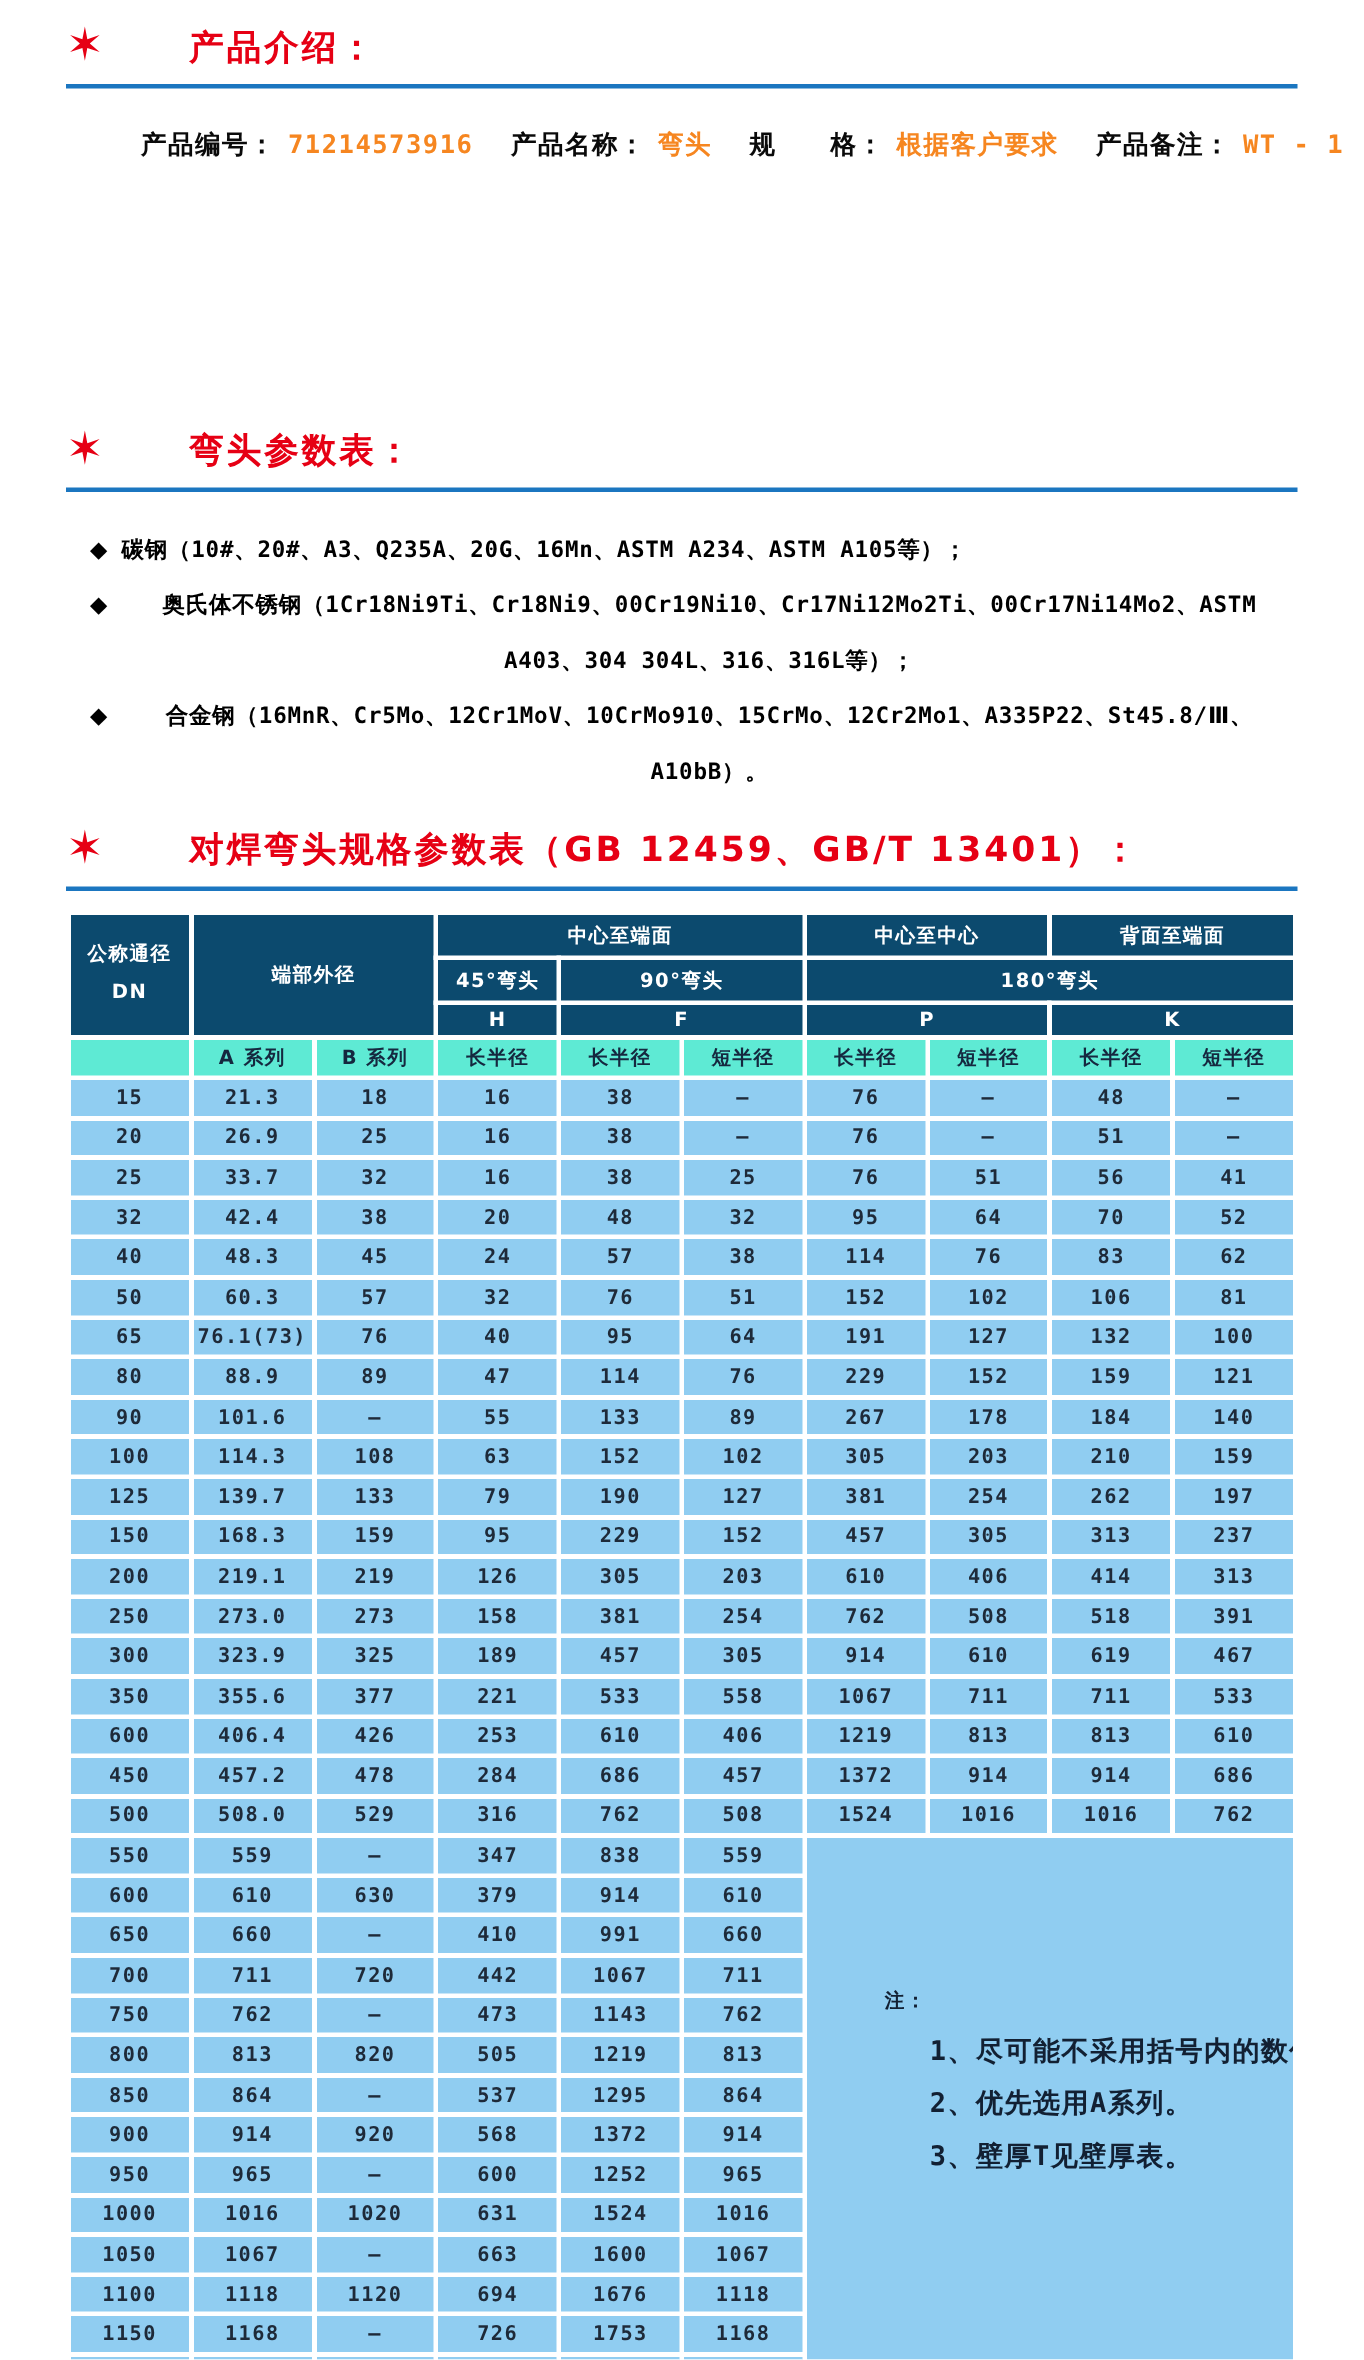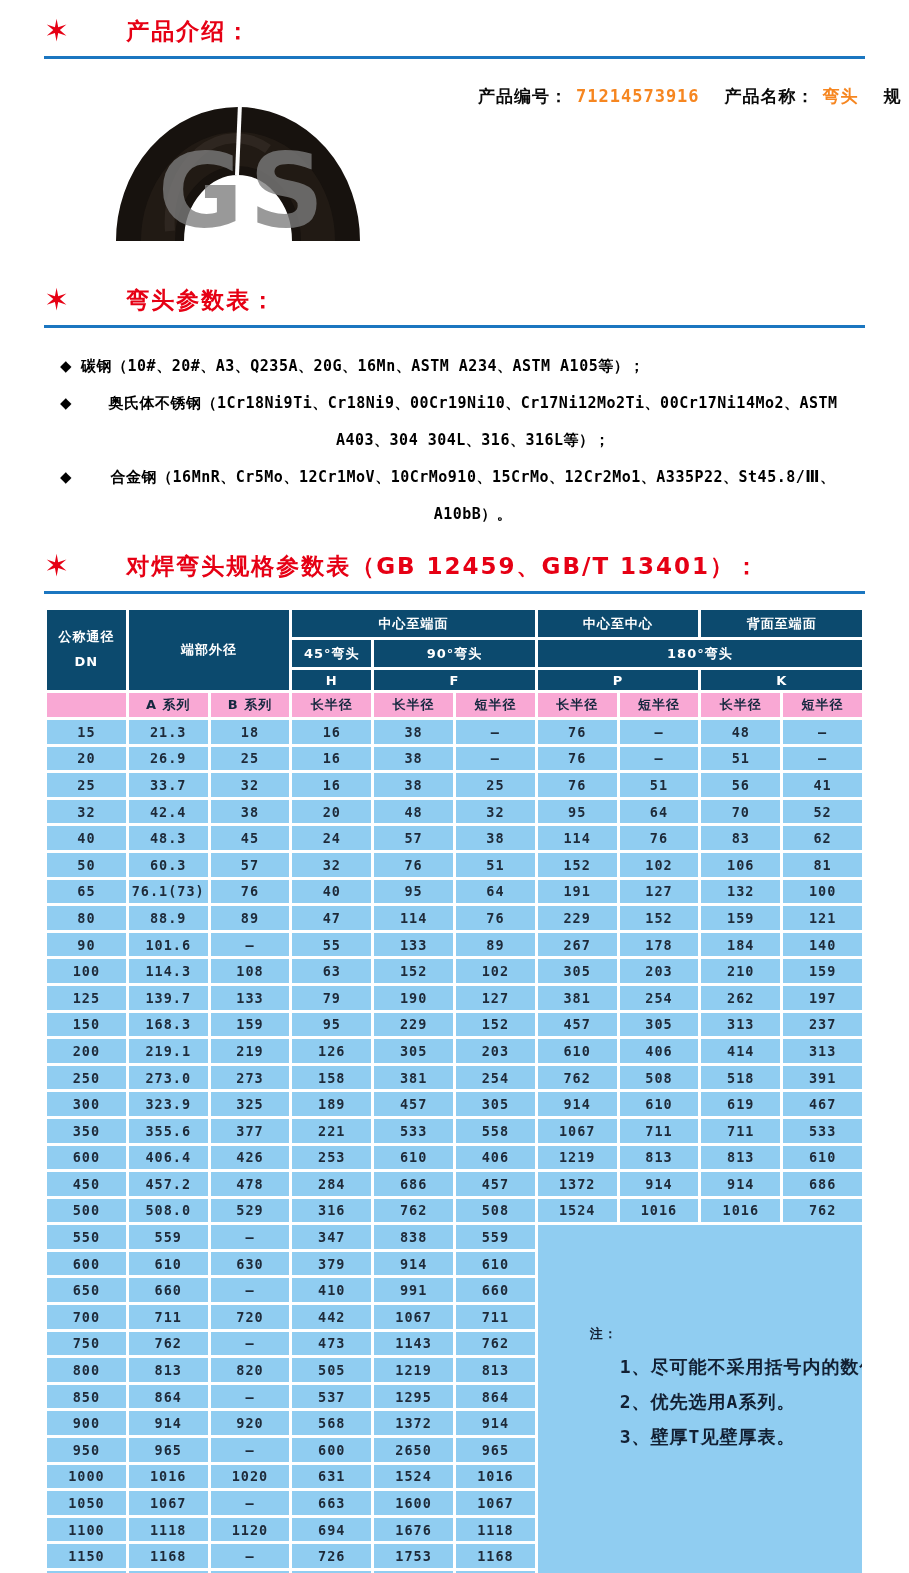--- a/index.html
+++ b/index.html
@@ -32,50 +32,41 @@
   .bullet .text { font-family:"DejaVu Sans Mono","DejaVu Sans",monospace;text-align:center; }
 
   
   .spec-table { border-collapse:collapse; table-layout:fixed; width:821px; margin:13px 44px 0 44px; }
   .spec-table th, .spec-table td { border:3px solid #ffffff; text-align:center; padding:0; overflow:hidden; }
   .spec-table thead th { background:#0c4a6e; color:#ffffff; font-size:13px; font-weight:bold; letter-spacing:1px; }
   .hrow1 th { height:27px; }
   .hrow2 th { height:27px; }
   .hrow3 th { height:20px; }
   .dn-head div { line-height:1.9; }
-  .hrow-sub td { background:#f9a8d4; color:#15283f; font-size:13px; font-weight:bold; height:24px; letter-spacing:1px; }
+  .hrow-sub td { background:#5eead4; color:#15283f; font-size:13px; font-weight:bold; height:24px; letter-spacing:1px; }
   .spec-table tbody td {
     background:#90cdf1; color:#1e2a39; font-size:13.5px; font-weight:bold;
     height:23.6px; font-family:"DejaVu Sans Mono","DejaVu Sans",monospace; letter-spacing:1px;
   }
   td.note-cell { vertical-align:top; text-align:left; padding:100px 0 0 52px; }
   .note-title { font-size:13px; font-weight:bold; color:#122033; margin-bottom:12px; letter-spacing:1px; }
   .note-item { font-size:18px; font-weight:bold; color:#122033; margin:0 0 11px 30px; letter-spacing:1px; white-space:nowrap; }
 </style>
 </head>
 <body>
 
 <div class="page">
 
   <div class="sec-title first">
     <span class="star">✶</span>
     <span class="sec-title-text">产品介绍：</span>
   </div>
   <div class="rule"></div>
 
   <div class="product-area">
-    <div class="product-photo">
-      <svg width="370" height="182" viewBox="0 0 370 182">
-        <path d="M 92 160 A 88 100 0 0 1 268 160" fill="none" stroke="#17120e" stroke-width="68" stroke-linecap="butt"></path>
-        <path d="M 100 160 A 80 92 0 0 1 260 160" fill="none" stroke="#241d17" stroke-width="34" opacity="0.8"></path>
-        <path d="M 112 150 A 66 84 0 0 1 210 68" fill="none" stroke="#3a322a" stroke-width="10" opacity="0.55"></path>
-        <text x="186" y="146" text-anchor="middle" font-size="104" font-weight="bold" fill="#7d7d7d" opacity="0.78" letter-spacing="6">GS</text>
-        <line x1="182" y1="22" x2="179" y2="94" stroke="#fdfdfd" stroke-width="4"></line>
-      </svg>
-    </div>
     <div class="product-fields">
       <div class="pf-row">
         <span class="pf-label">产品编号：</span><span class="pf-value">71214573916</span>
       </div>
       <div class="pf-row">
         <span class="pf-label">产品名称：</span><span class="pf-value">弯头</span>
       </div>
       <div class="pf-row">
         <span class="pf-label">规　　格：</span><span class="pf-value">根据客户要求</span>
       </div>
@@ -457,21 +448,21 @@
           <td>920</td>
           <td>568</td>
           <td>1372</td>
           <td>914</td>
         </tr>
         <tr>
           <td>950</td>
           <td>965</td>
           <td>—</td>
           <td>600</td>
-          <td>2650</td>
+          <td>1252</td>
           <td>965</td>
         </tr>
         <tr>
           <td>1000</td>
           <td>1016</td>
           <td>1020</td>
           <td>631</td>
           <td>1524</td>
           <td>1016</td>
         </tr>

